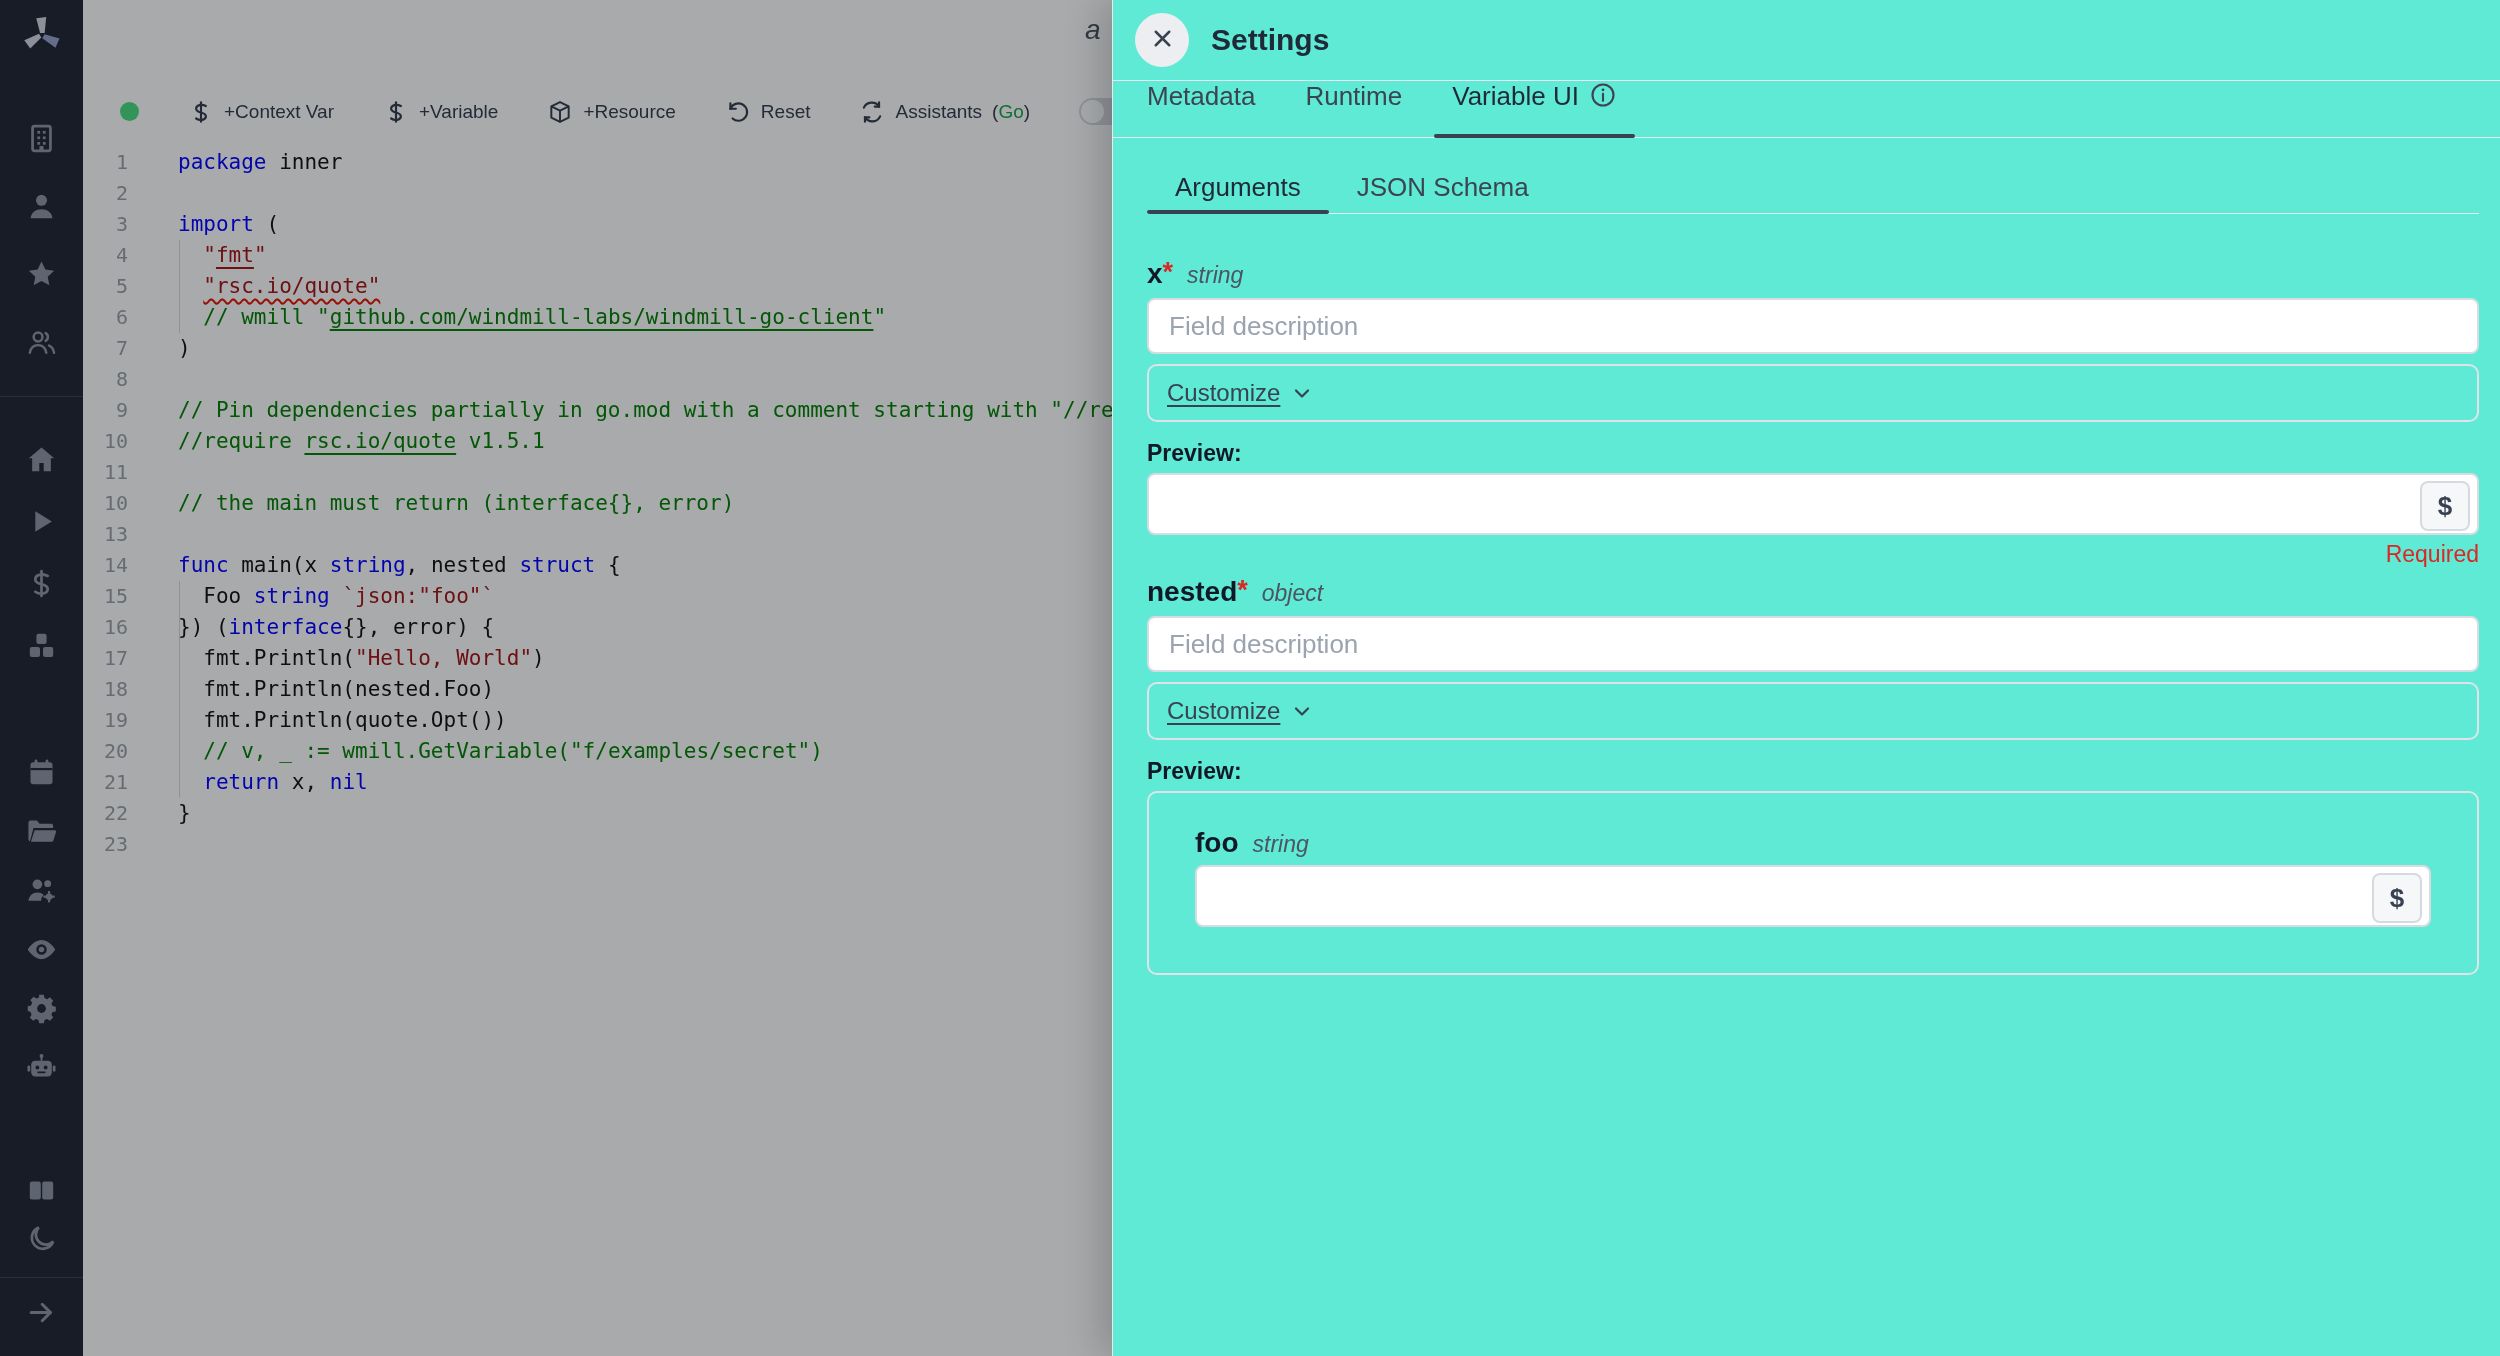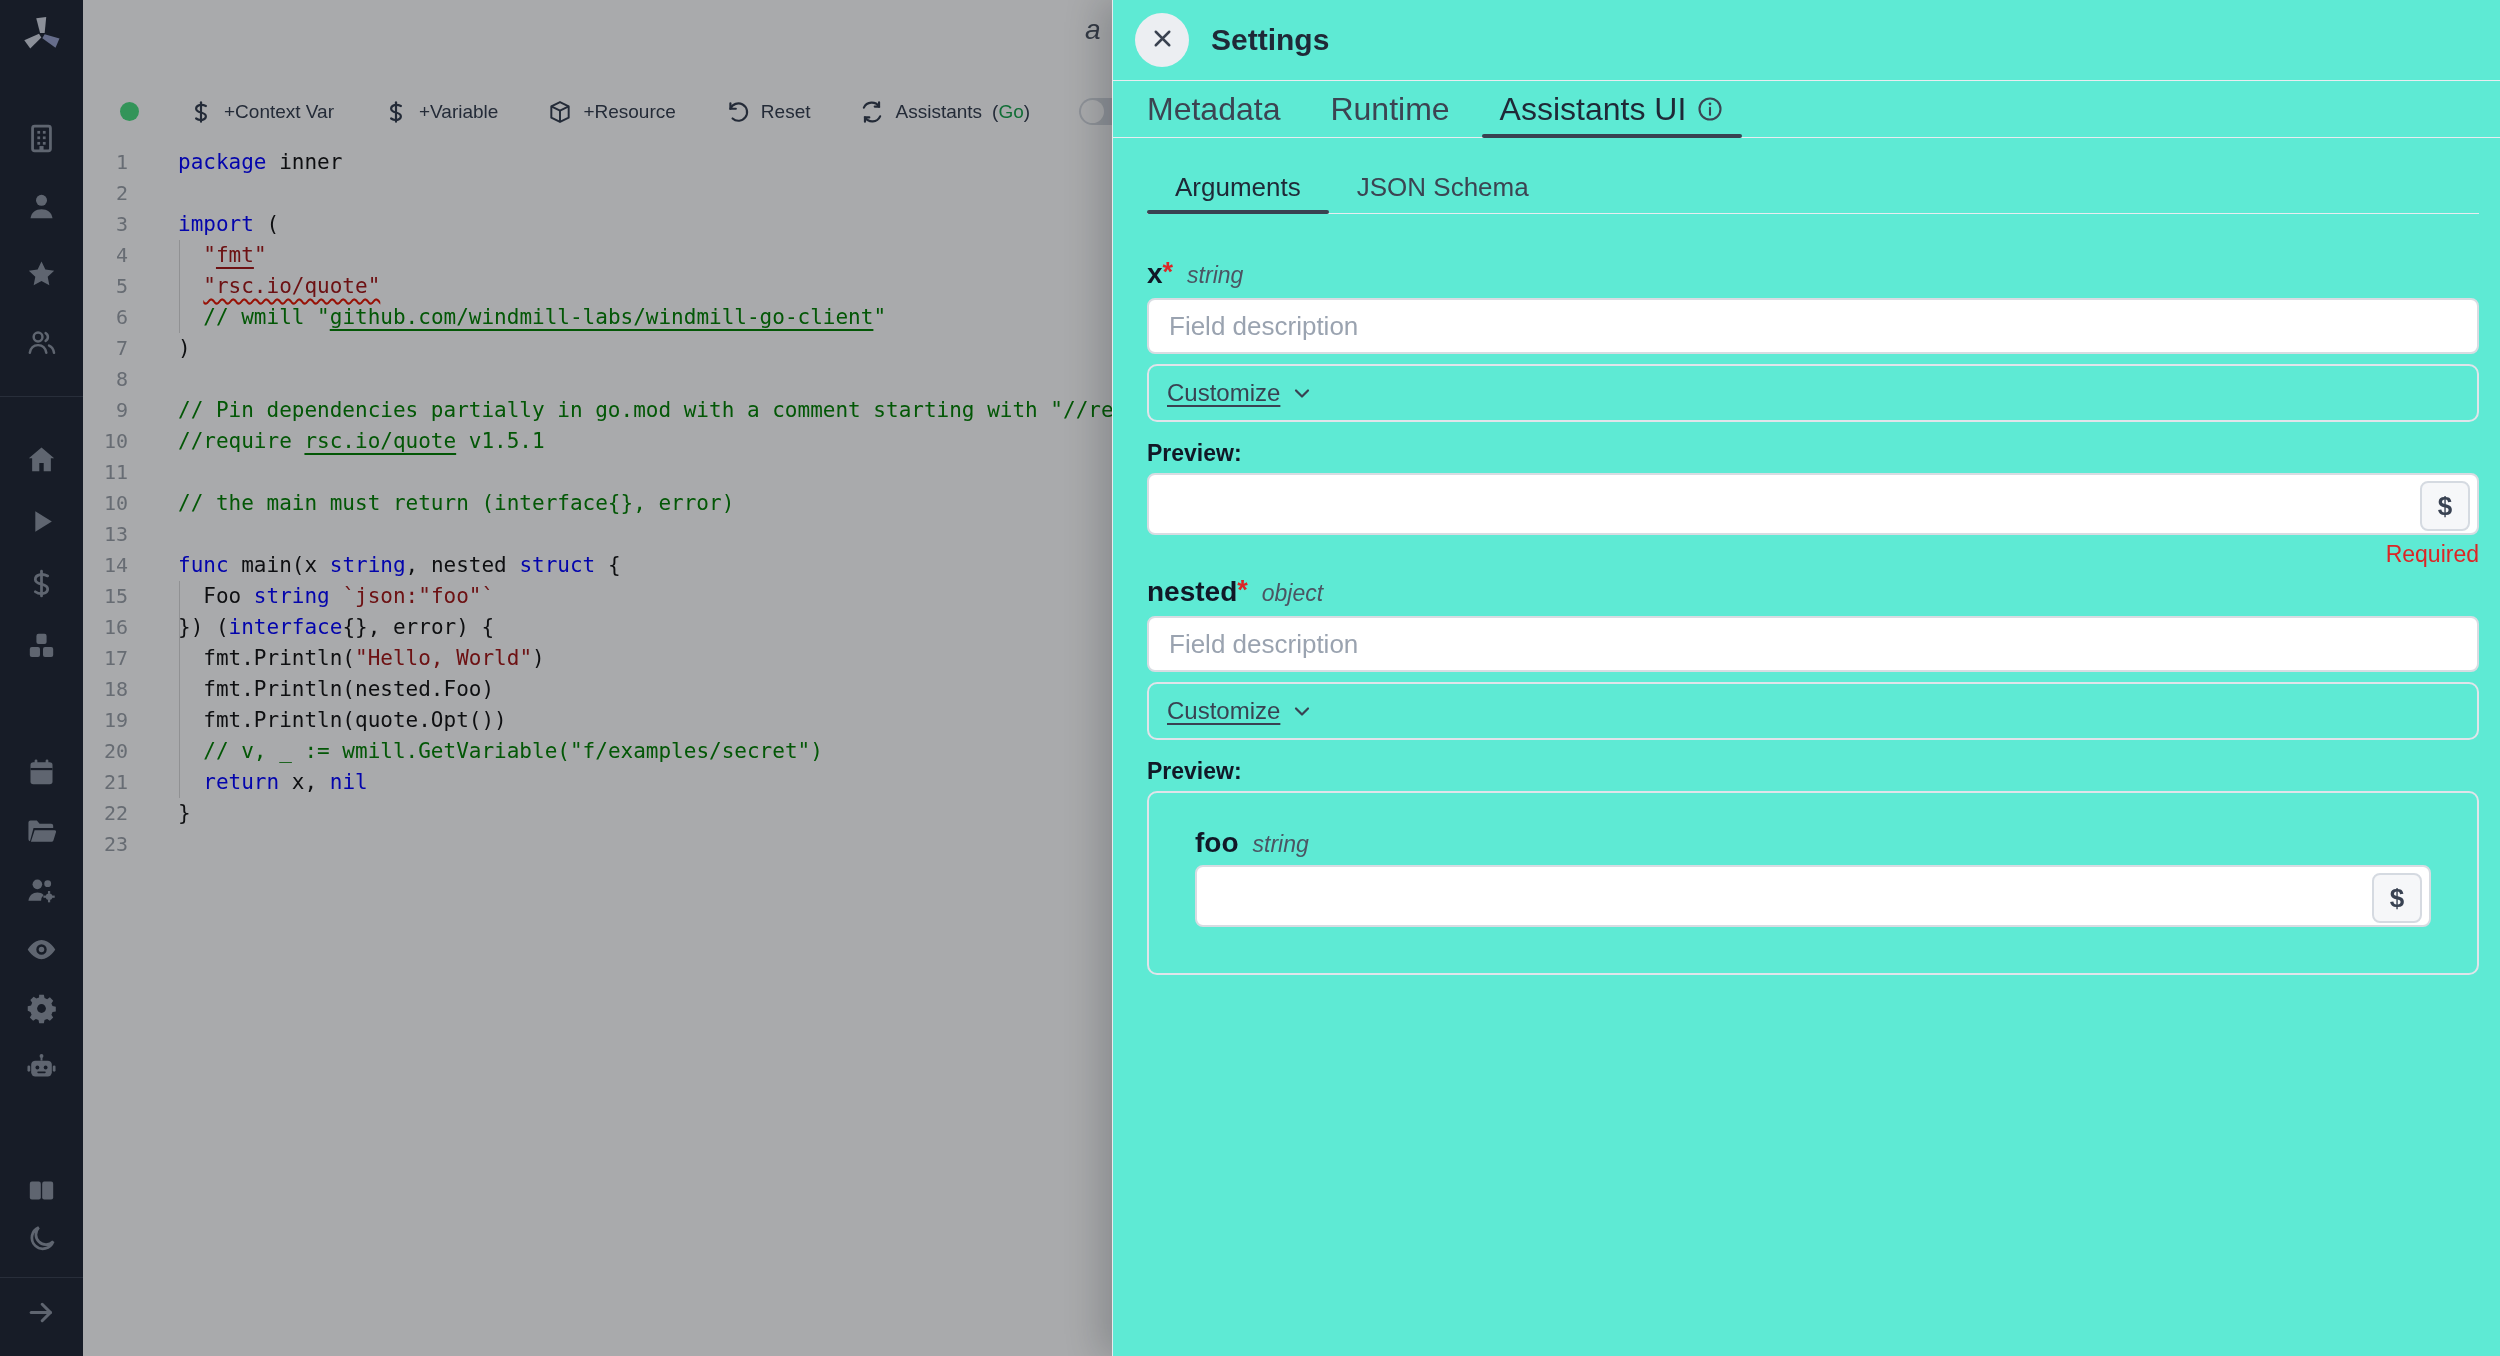--- a/index.html
+++ b/index.html
@@ -43,21 +43,21 @@
   
   .backdrop{position:absolute;left:0;top:0;width:2500px;height:1356px;background:rgba(10,12,16,0.35);z-index:2;cursor:pointer;}
 
   
   .drawer{position:absolute;left:1112px;top:0;width:1388px;height:1356px;background:#5eead4;z-index:3;box-shadow:-12px 0 34px rgba(15,18,25,.2);border-left:1px solid #e8eaee;}
   .d-header{height:80px;display:flex;align-items:center;padding-left:22px;gap:22px;border-bottom:1px solid #e9ecf0;}
   .close-btn{width:54px;height:54px;border-radius:50%;background:#eceef2;display:flex;align-items:center;justify-content:center;cursor:pointer;flex:none;}
   .close-btn svg{width:27px;height:27px;color:#3a4250;}
   .d-title{font-size:30px;font-weight:600;color:#1f2937;}
   .d-tabs{height:56px;display:flex;align-items:stretch;padding-left:16px;border-bottom:1px solid #e9ecf0;}
-  .d-tab{display:flex;align-items:center;gap:10px;padding:0 18px;margin-right:14px;font-size:32px;color:#3c4452;cursor:pointer;position:relative;}
+  .d-tab{display:flex;gap:10px;padding:0 18px;margin-right:14px;font-size:26px;color:#3c4452;cursor:pointer;position:relative;}
   .d-tab .icn{width:28px;height:28px;color:#3c4452;}
   .d-tab .icn svg{width:100%;height:100%;display:block;}
   .d-tab.active{color:#1f2937;font-weight:500;}
   .d-tab.active::after{content:"";position:absolute;left:0;right:0;bottom:-1px;height:4px;background:#394251;border-radius:2px;}
   .d-content{position:absolute;top:137px;left:0;right:0;bottom:0;padding:0 22px 12px 34px;overflow:hidden;}
   .sub-tabs{margin-top:24px;height:52px;display:flex;align-items:stretch;border-bottom:1px solid #e9ecf0;}
   .s-tab{padding:0 28px;display:flex;align-items:center;font-size:26px;color:#3c4452;position:relative;cursor:pointer;}
   .s-tab.active{color:#1f2937;font-weight:500;}
   .s-tab.active::after{content:"";position:absolute;left:0;right:0;bottom:-1px;height:4px;background:#394251;border-radius:2px;}
 
@@ -334,21 +334,21 @@
     </div>
 
     <div class="d-tabs">
       <span class="d-tab">
           <span>Metadata</span>
         </span>
       <span class="d-tab">
           <span>Runtime</span>
         </span>
       <span class="d-tab active">
-        <span>Assistants UI</span>
+        <span>Variable UI</span>
         <span class="icn">
             <svg viewBox="0 0 24 24" fill="none" stroke="currentColor" stroke-width="1.8">
               <circle cx="12" cy="12" r="9"></circle>
               <path d="M12 11v6" stroke-linecap="round"></path>
               <circle cx="12" cy="7.6" r="1.2" fill="currentColor" stroke="none"></circle>
             </svg>
           </span>
       </span>
     </div>
 

